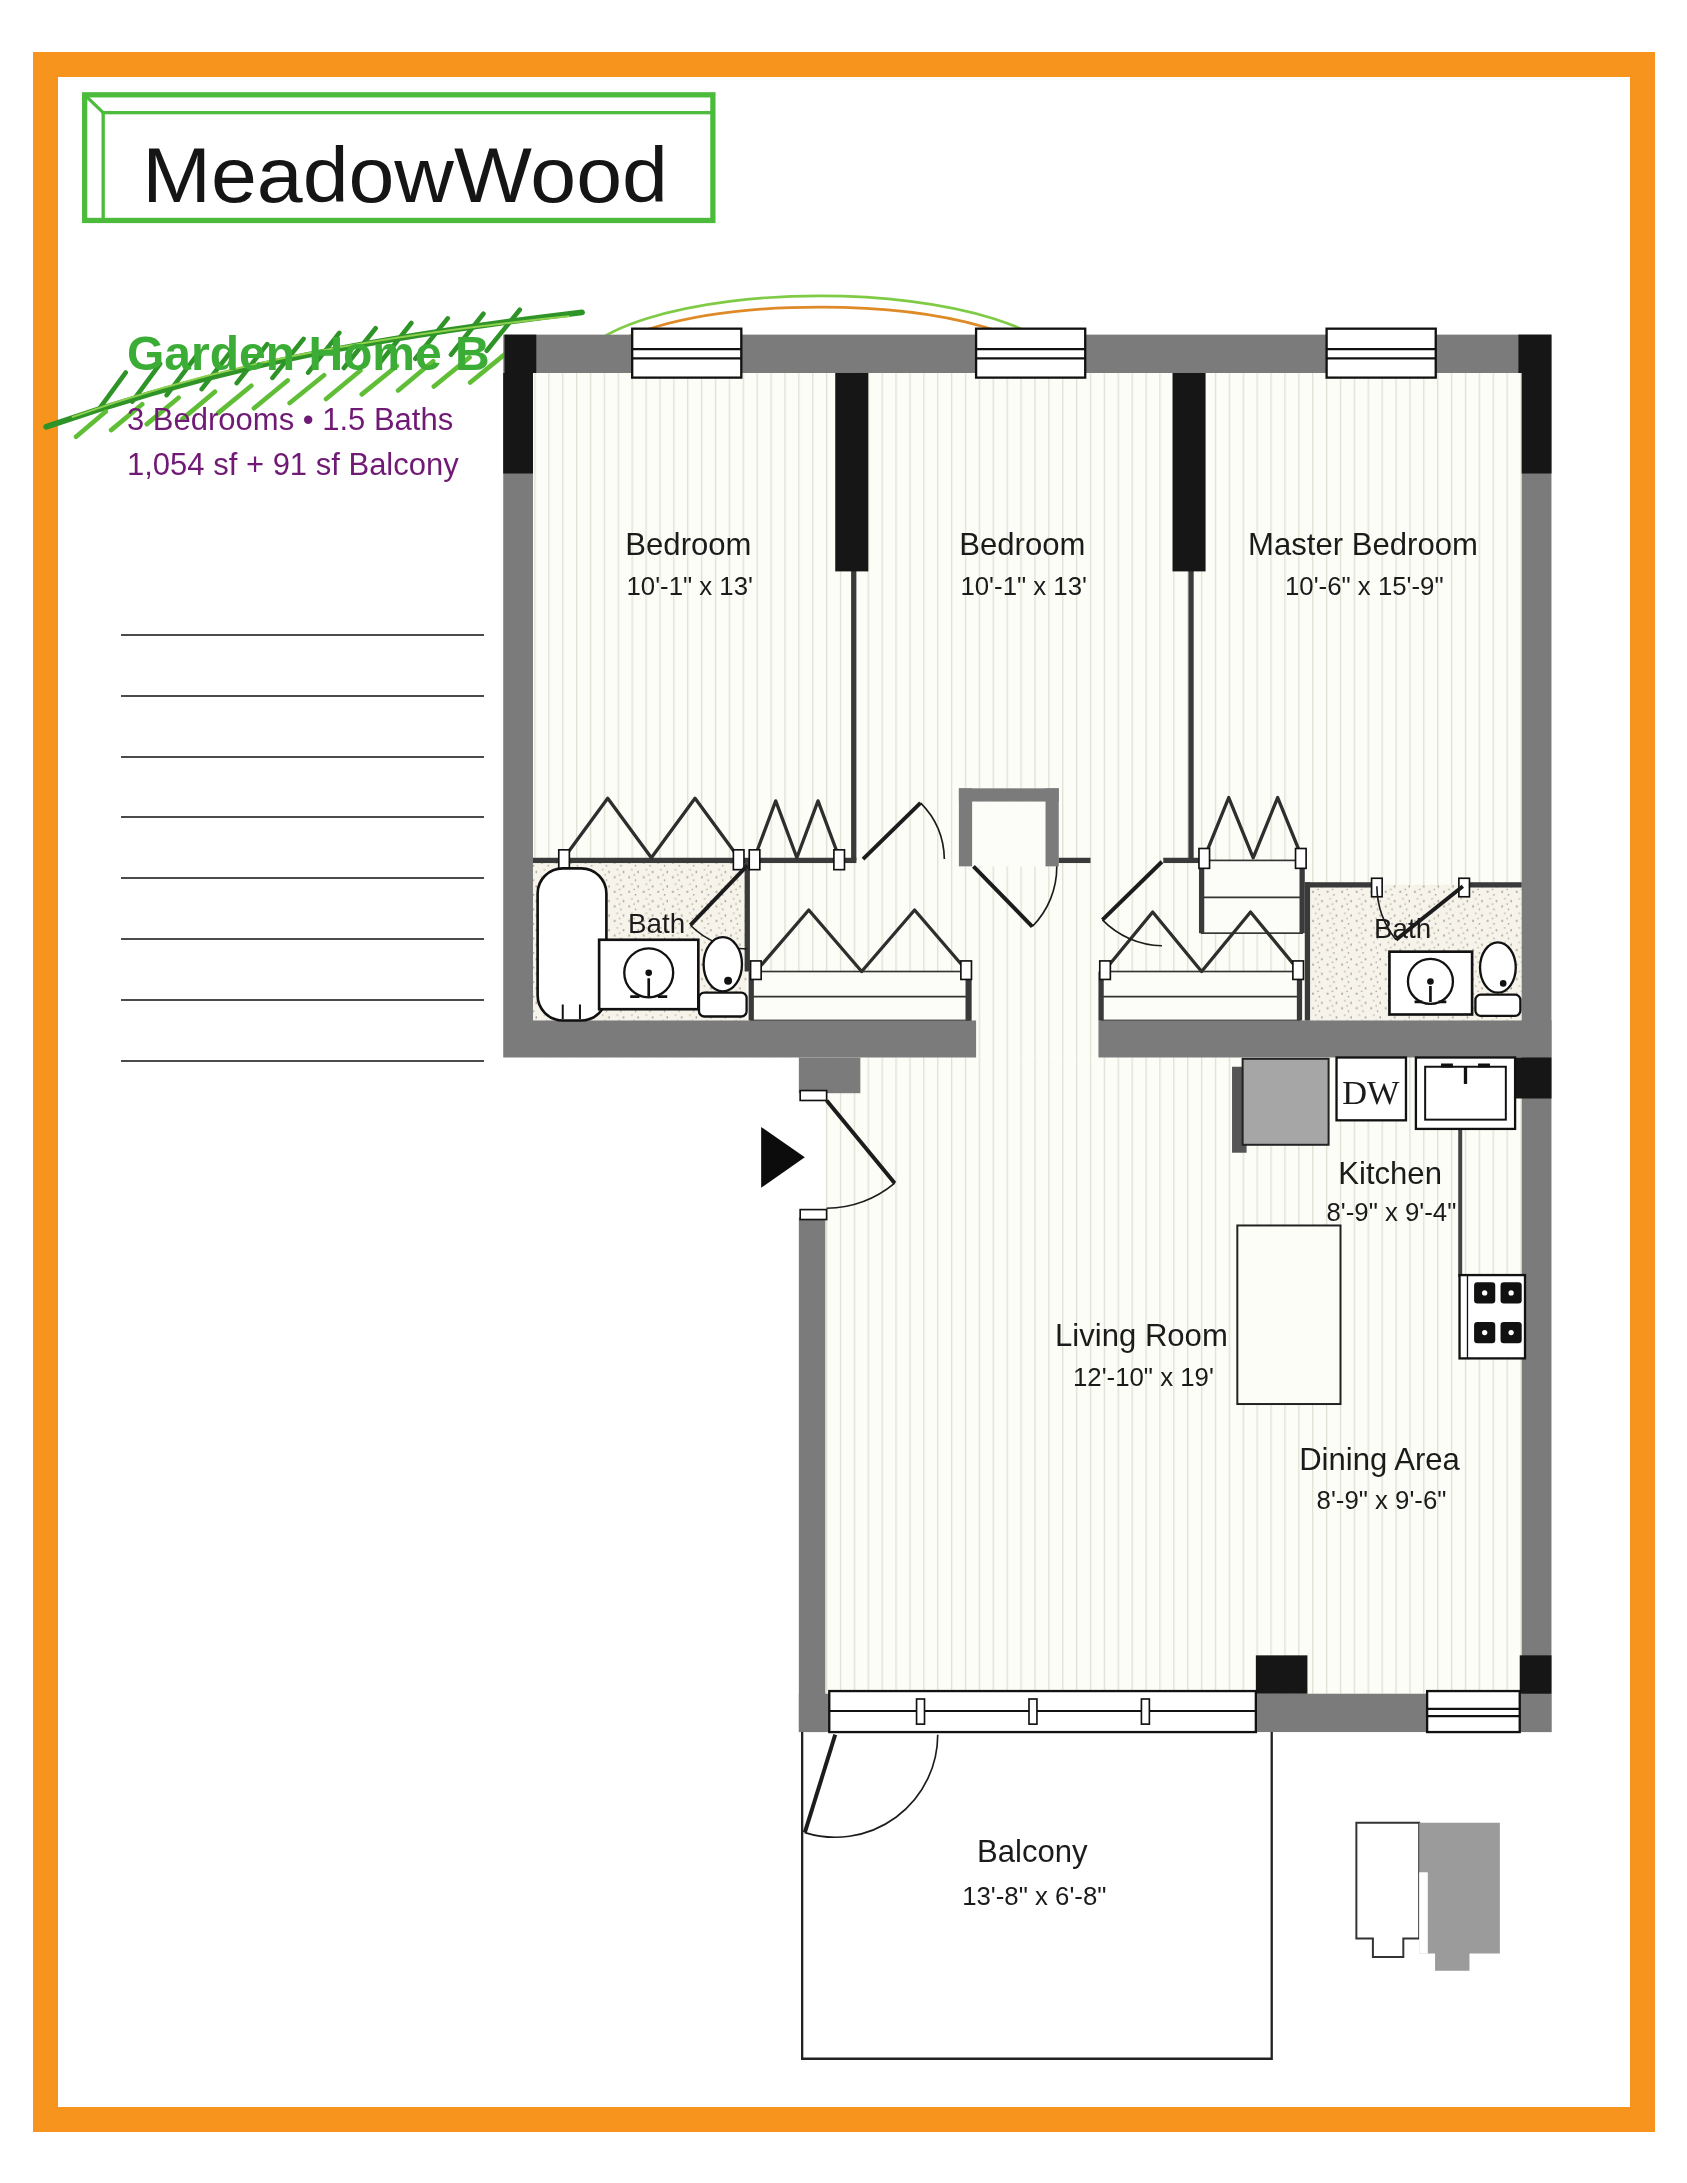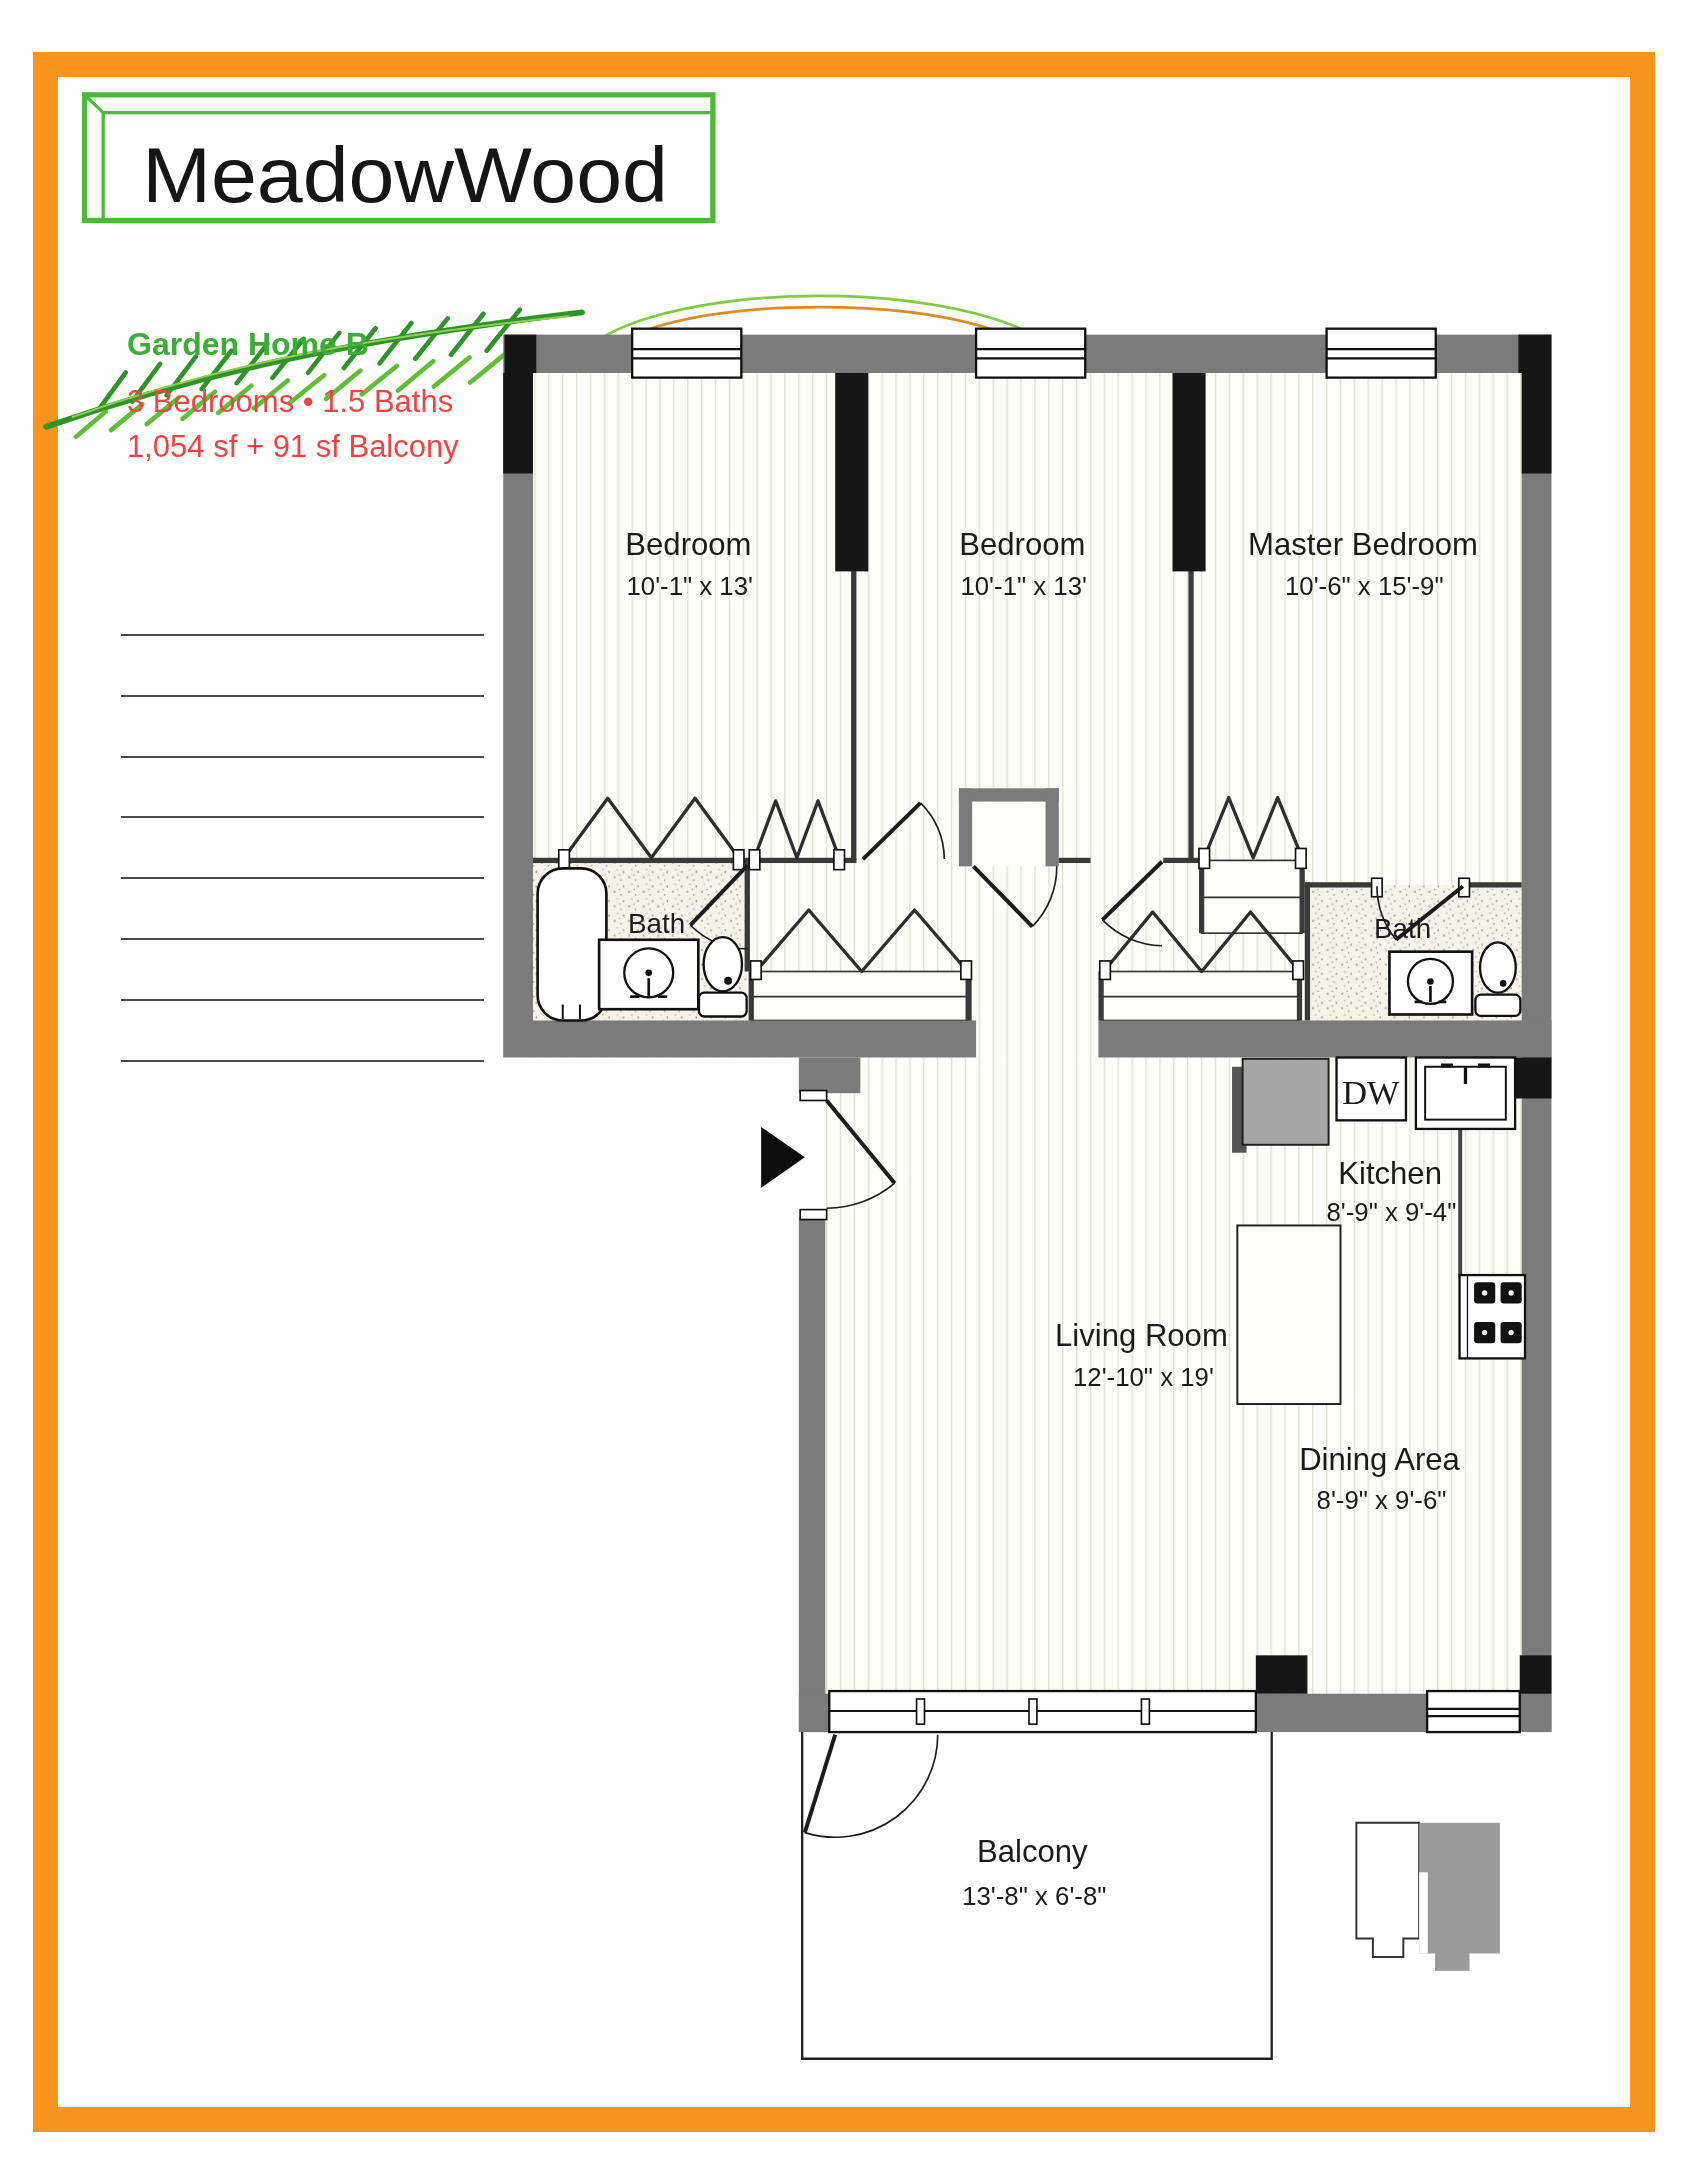--- a/index.html
+++ b/index.html
@@ -1,22 +1,22 @@
 <!DOCTYPE html>
 <html style="font-size:10.6px"><head>
 <meta charset="utf-8">
 <style>
   html,body{margin:0;padding:0;background:#e8e8e8;}
   .page{position:relative;width:1687px;height:2183px;background:#ffffff;overflow:hidden;
         font-family:"Liberation Sans",sans-serif;padding-left:44px;}
   .border-frame{position:absolute;left:33px;top:52px;width:1622px;height:2080px;
         box-sizing:border-box;border:25px solid #F7941D;}
   .header-block{position:absolute;left:127px;top:326px;}
-  .header-title{margin:0;font-size:32px;font-weight:700;color:#3BAC35;letter-spacing:0;}
-  .header-sub{margin:0;font-size:31px;color:#ef4444;line-height:45px;margin-top:16px;}
+  .header-title{margin:0;font-size:48px;font-weight:700;color:#3BAC35;letter-spacing:0;}
+  .header-sub{margin:0;font-size:31px;color:#701a75;line-height:45px;margin-top:16px;}
   .note-line{position:absolute;left:121px;width:363px;height:2px;background:#2b2b2b;opacity:.85;}
   .logo-svg{position:absolute;left:33px;top:73px;}
   .plan-svg{position:absolute;left:490px;top:311px;}
   
   text{font-family:"Liberation Sans",sans-serif;fill:#1b1b1b;}
   .rm{font-size:47px;}
   .dm{font-size:39px;}
   .bt{font-size:42px;}
   .dw{font-family:"Liberation Serif",serif;font-size:52px;}
   .logo-word{font-family:"Liberation Sans",sans-serif;font-size:118px;fill:#151515;}

